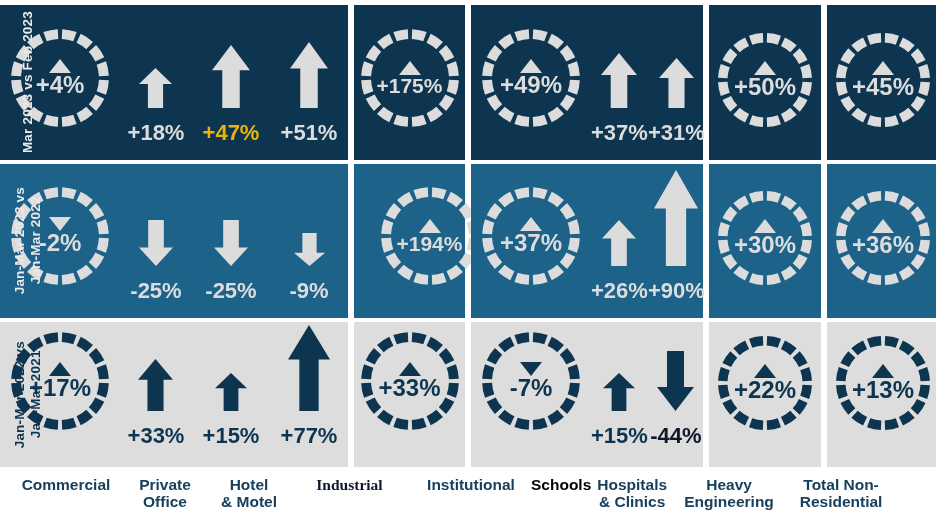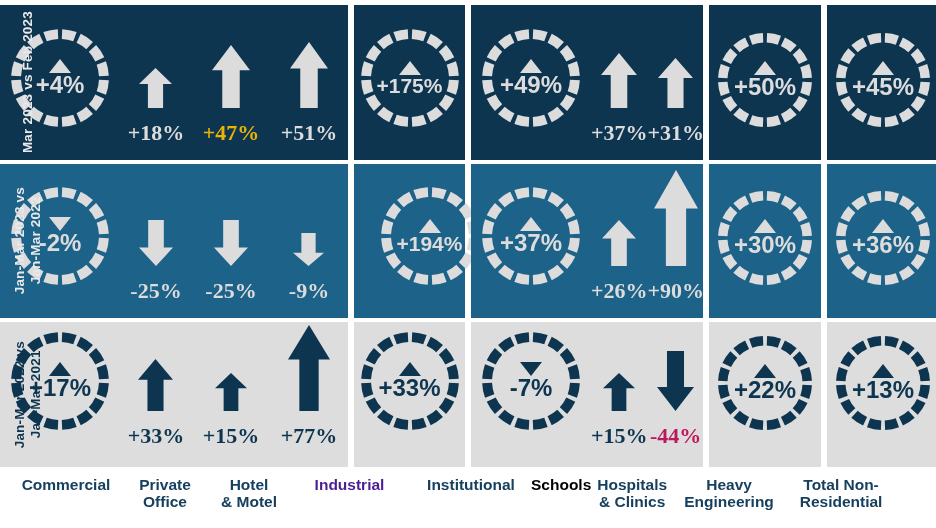--- a/index.html
+++ b/index.html
@@ -59,21 +59,21 @@
   .donut svg{display:block;}
   .donut .inner{
     position:absolute;inset:0;display:flex;flex-direction:column;
     align-items:center;justify-content:center;
   }
   .donut .val{font-weight:bold;line-height:1;}
 
   
   .arrowwrap{display:flex;flex-direction:column;align-items:center;justify-content:flex-end;}
   .arrowwrap svg{display:block;}
-  .arrowval{font-weight:bold;line-height:1;margin-top:14px;font-family:Liberation Serif, serif;}
+  .arrowval{font-weight:bold;line-height:1;margin-top:14px;}
 
   
   .labels{position:absolute;left:0;top:471px;width:936px;height:57px;display:flex;}
   .labcell{display:flex;align-items:flex-start;justify-content:center;
            text-align:center;padding-top:6px;
            font-weight:bold;font-size:15.5px;line-height:1.08;
            color:#17405e;white-space:pre-line;}
 </style>
 </head>
 <body>
@@ -630,21 +630,21 @@
                 <path d="M50 0 L100 40 L73 40 L73 100 L27 100 L27 40 L0 40 Z" fill="#0d3550"></path>
               </svg>
               <div class="arrowval" style="color: rgb(13, 53, 80); font-size: 22px;">+15%</div>
             </div>
           </div>
           <div class="cell" style="flex: 0 0 56px;">
             <div class="arrowwrap" style="margin-bottom: 20px;">
               <svg width="37" height="60" viewBox="0 0 100 100" preserveAspectRatio="none">
                 <path d="M50 100 L100 60 L73 60 L73 0 L27 0 L27 60 L0 60 Z" fill="#0d3550"></path>
               </svg>
-              <div class="arrowval" style="color: #be185d; font-size: 22px;">-44%</div>
+              <div class="arrowval" style="color: #0f172a; font-size: 22px;">-44%</div>
             </div>
           </div>
         </div>
       </div>
       <div class="gap"></div>
       <div class="panel p-light g-heavy-engineering" style="flex: 0 0 112px;">
         <div class="cells">
           <div class="cell" style="flex: 0 0 112px;">
             <div class="donut" style="width: 100px; height: 100px; margin-bottom: 34px;">
               <svg width="100" height="100" viewBox="0 0 100 100">
@@ -711,21 +711,21 @@
     </div>
 
   <div class="labels" style="padding-left: 6px; box-sizing: border-box;">
       <div class="labcell" style="flex: 0 0 120px; color: rgb(23, 64, 94);">Commercial</div>
       <div class="labcell" style="flex: 0 0 78px; color: rgb(23, 64, 94);">Private
 Office</div>
       <div class="gap" style="flex: 0 0 6px;"></div>
       <div class="labcell" style="flex: 0 0 78px; color: rgb(23, 64, 94);">Hotel
 &amp; Motel</div>
       <div class="gap" style="flex: 0 0 6px;"></div>
-      <div class="labcell" style="flex: 0 0 111px; color: #4c1d95;">Industrial</div>
+      <div class="labcell" style="flex: 0 0 111px; color: #0f172a; font-family: Liberation Serif, serif;">Industrial</div>
       <div class="gap" style="flex: 0 0 6px;"></div>
       <div class="labcell" style="flex: 0 0 120px; color: rgb(23, 64, 94);">Institutional</div>
       <div class="labcell" style="flex: 0 0 56px; color: #000000;">Schools</div>
       <div class="gap" style="flex: 0 0 6px;"></div>
       <div class="labcell" style="flex: 0 0 56px; color: rgb(23, 64, 94);">Hospitals
 &amp; Clinics</div>
       <div class="gap" style="flex: 0 0 6px;"></div>
       <div class="labcell" style="flex: 0 0 112px; color: rgb(23, 64, 94);">Heavy
 Engineering</div>
       <div class="labcell" style="flex: 0 0 112px; color: rgb(23, 64, 94);">Total Non-

